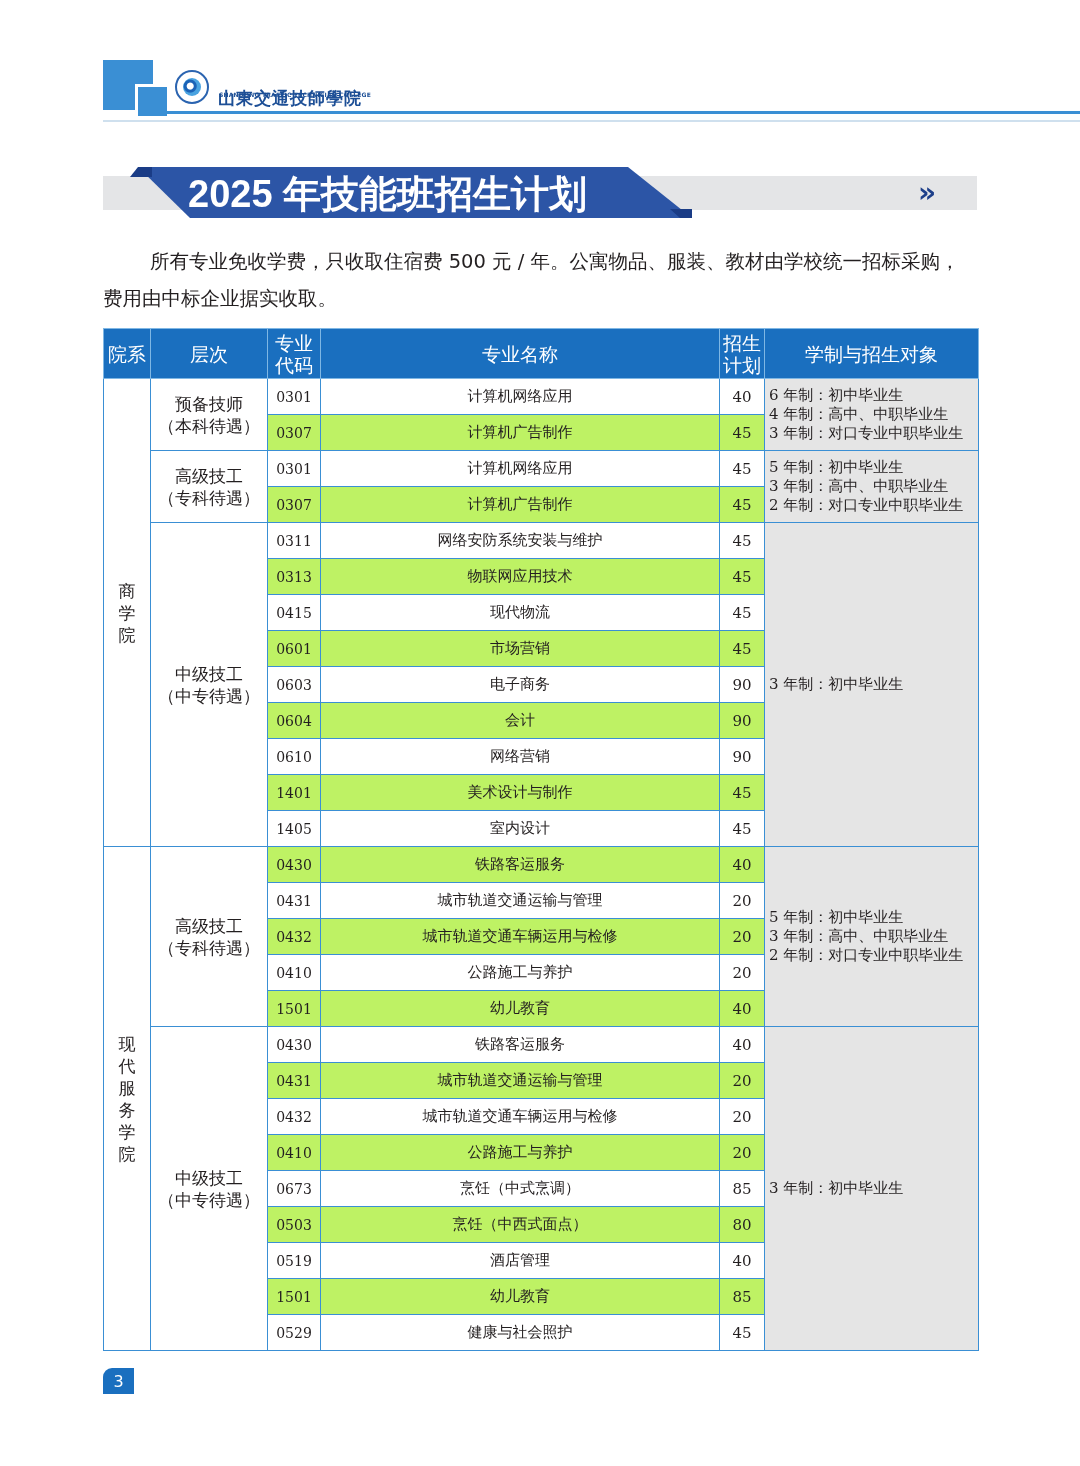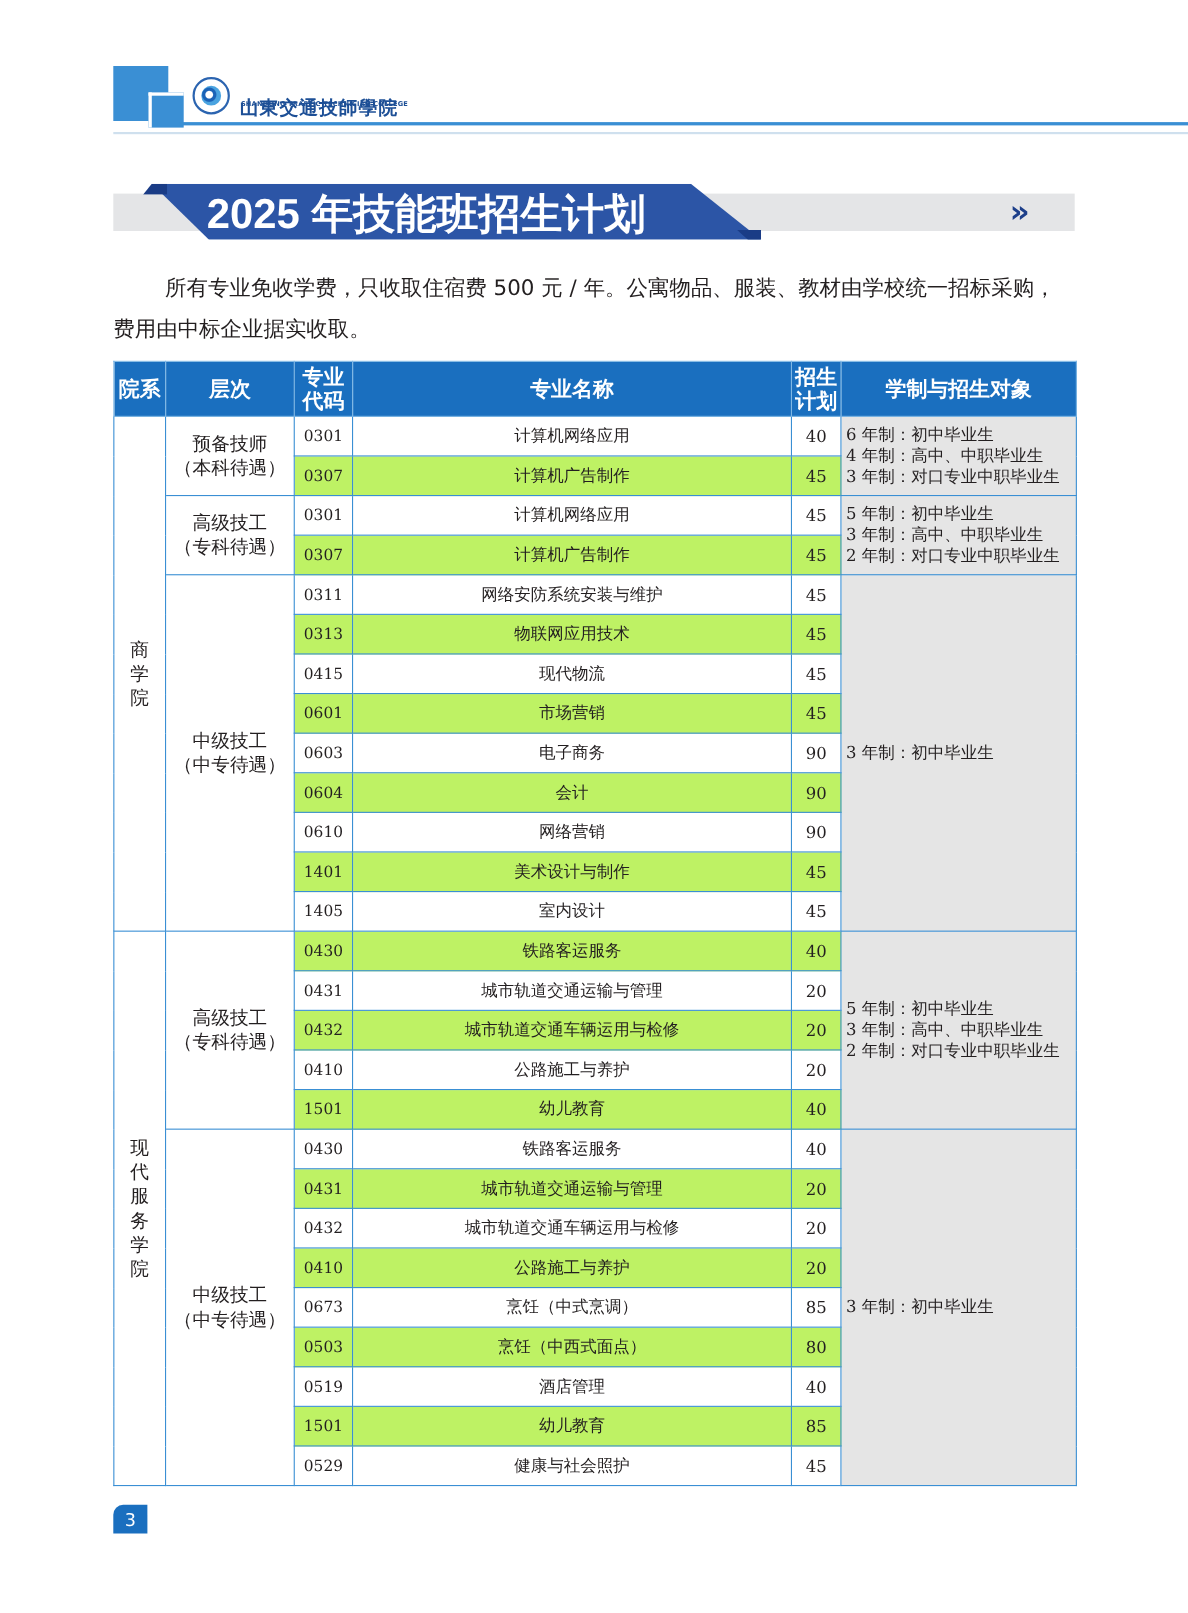--- a/index.html
+++ b/index.html
@@ -25,21 +25,21 @@
   .ban-dark2 { left:670px; top:209px; width:22px; height:9px; background:#1a3c86; clip-path:polygon(0 0,22px 0,22px 9px,10px 9px); }
   .ban-title { left:188px; top:169px; font-family:"Liberation Sans","DejaVu Sans",sans-serif; font-weight:bold; font-size:38px; color:#ffffff; white-space:nowrap; letter-spacing:0px; }
   .ban-arrow { left:918px; top:176px; font-size:28px; font-weight:bold; color:#1d3f8a; line-height:34px; }
 
   
   .intro { left:103px; top:243px; width:876px; font-size:19.5px; line-height:37px; color:#231f20; text-indent:47px; }
 
   
   .tbl { left:103px; top:328px; border-collapse:collapse; table-layout:fixed; width:875px; }
   .tbl td, .tbl th { border:1px solid #3a8fd4; padding:0; text-align:center; vertical-align:middle; }
-  .tbl th { background:#1a6fbf; color:#fff; font-weight:bold; font-size:19px; height:49px; line-height:22px; border-color:#7fb7e4; }
+  .tbl th { background:#1a6fbf; color:#fff; font-weight:normal; font-size:19px; height:49px; line-height:22px; border-color:#7fb7e4; }
   .tbl td { height:35px; font-family:"DejaVu Serif","Liberation Serif",serif; font-size:15px; color:#231f20; }
   .tbl tr.alt td.cc, .tbl tr.alt td.nm, .tbl tr.alt td.pl { background:#bef264; }
   .tbl td.dept { font-family:"DejaVu Sans","Liberation Sans",sans-serif; font-size:17px; line-height:22px; background:#fff; }
   .tbl td.lvl { font-family:"DejaVu Sans","Liberation Sans",sans-serif; font-size:17px; line-height:22px; background:#fff; }
   .tbl td.tgt { text-align:left; padding-left:4px; font-size:15px; line-height:19px; background:#e5e5e5; white-space:nowrap; }
   .tbl td.cc { font-size:14px; }
   .vt { display:inline-block; width:18px; word-break:break-all; line-height:22px; }
 
   .page-no { left:103px; top:1368px; width:31px; height:26px; background:#1a6fbf; color:#fff; font-size:16px; line-height:27px; text-align:center; border-top-left-radius:9px; }
 </style>

